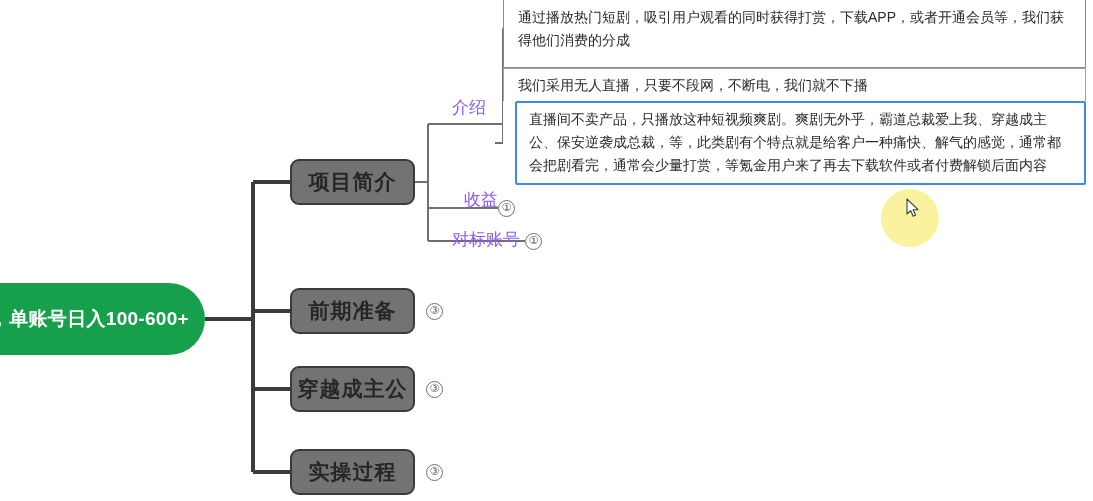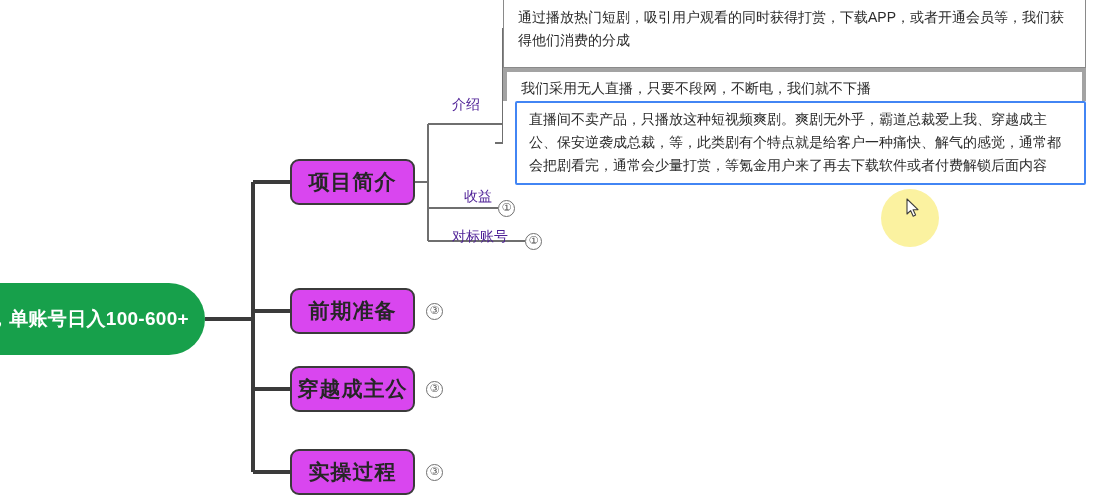--- a/index.html
+++ b/index.html
@@ -47,21 +47,21 @@
     letter-spacing: 0.3px;
     white-space: nowrap;
   }
 
   
   .main-node {
     position: absolute;
     left: 290px;
     width: 125px;
     height: 46px;
-    background: #d946ef;
+    background: #737373;
     border: 2.5px solid #3b3b3b;
     border-radius: 9px;
     display: flex;
     align-items: center;
     justify-content: center;
   }
   .main-label {
     font-size: 21px;
     font-weight: bold;
     color: #262626;
@@ -84,22 +84,22 @@
     color: #555555;
     font-size: 11px;
     line-height: 14px;
     text-align: center;
     font-family: "DejaVu Sans", sans-serif;
   }
 
   
   .sub-label {
     position: absolute;
-    font-size: 14px;
-    color: #4c1d95;
+    font-size: 17px;
+    color: #8b5cf6;
     white-space: nowrap;
     font-family: "Liberation Sans", "DejaVu Sans", sans-serif;
   }
 
   
   .note {
     position: absolute;
     background: #ffffff;
     font-size: 14px;
     line-height: 23px;
@@ -113,21 +113,21 @@
     height: 80px;
     border: 1px solid #8a8a8a;
     border-top: none;
     padding-top: 18px;
   }
   .note-2 {
     left: 503px;
     top: 68px;
     width: 583px;
     height: 48px;
-    border: 4px solid #a3a3a3;
+    border: 1px solid #a3a3a3;
     padding-top: 5px;
   }
   .note-3-wrap {
     position: absolute;
     left: 503px;
     top: 101px;
     width: 583px;
     height: 84px;
     border: 1px solid #8a8a8a;
     background: #ffffff;

